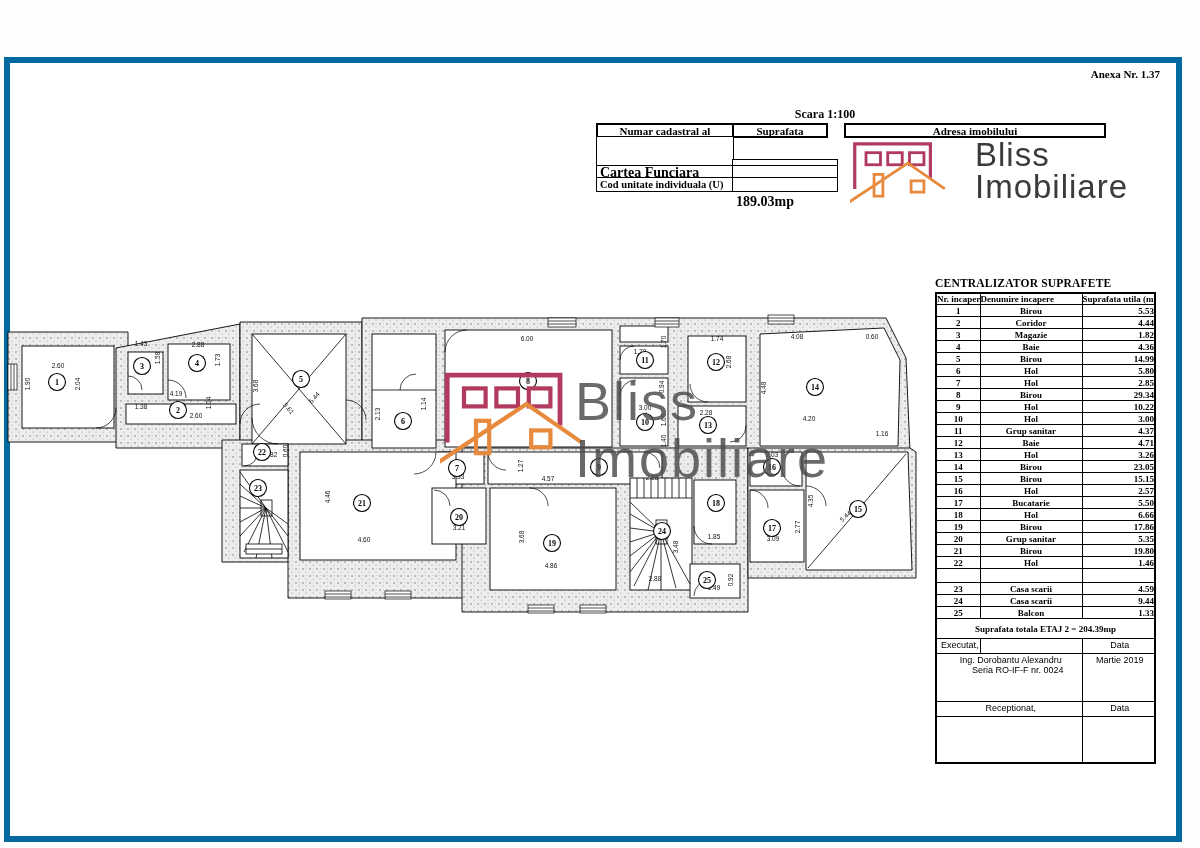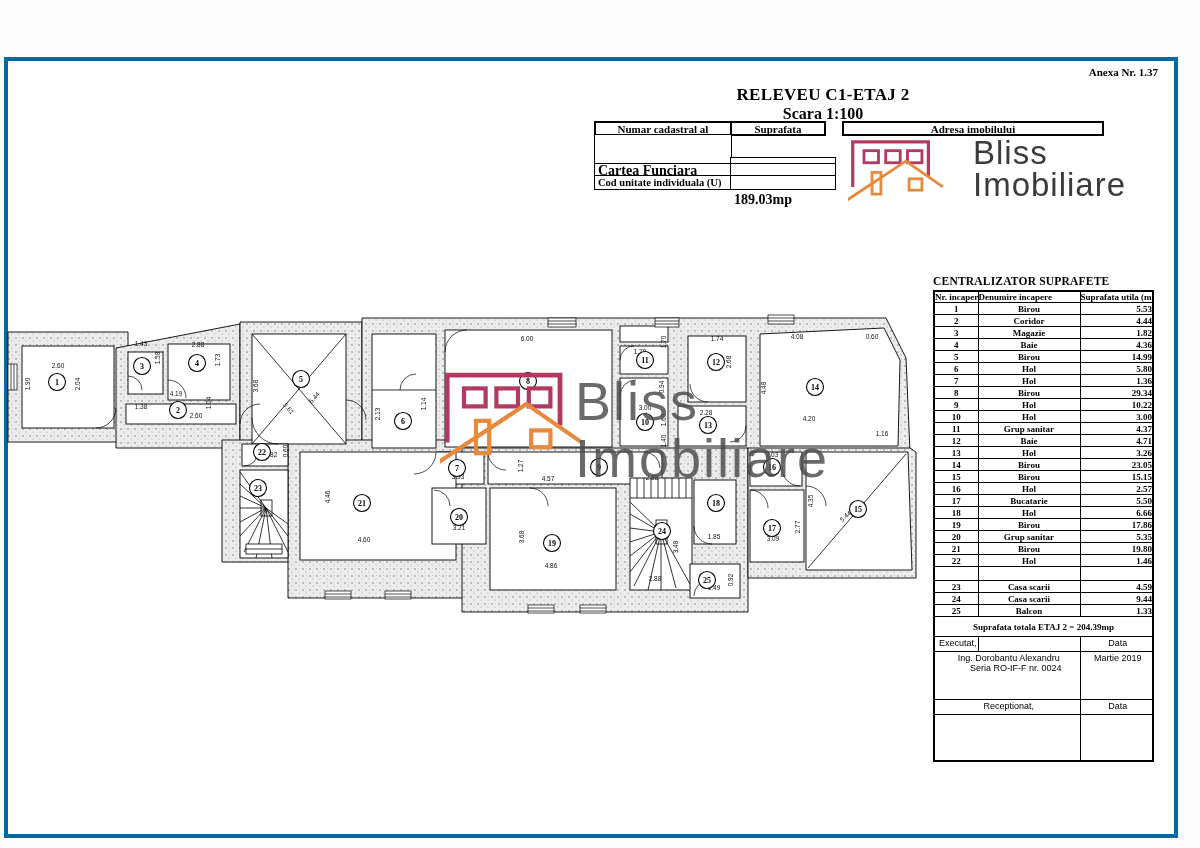--- a/index.html
+++ b/index.html
@@ -1,23 +1,23 @@
 <!DOCTYPE html>
 <html><head>
 <meta charset="utf-8">
 <style>
   html,body{margin:0;padding:0;width:1200px;height:848px;overflow:hidden;background:#fdfdfd;
             font-family:"Liberation Serif",serif;}
   #page{position:absolute;left:4px;top:57px;width:1166px;height:773px;background:#fff;
-        border:4px solid #0369a1;}
+        border:6px solid #0369a1;}
   .abs{position:absolute;}
   
   #anexa{left:980px;top:5px;width:170px;text-align:right;font-weight:bold;font-size:11px;}
   #ptitle{left:600px;top:24px;width:430px;text-align:center;font-weight:bold;font-size:17px;letter-spacing:.3px;}
-  #pscale{left:600px;top:44px;width:430px;text-align:center;font-weight:bold;font-size:16px;}
+  #pscale{left:600px;top:44px;width:430px;text-align:center;font-weight:bold;font-size:12px;}
   
   .htcell{position:absolute;border:2px solid #000;box-sizing:border-box;font-weight:bold;
           font-size:11px;text-align:center;line-height:13px;background:#fff;}
   .htcell.thin{border-width:1.5px;}
   .htleft{text-align:left;padding-left:3px;}
   
   #logoTopText{left:965px;top:76px;width:260px;font-family:"Liberation Sans",sans-serif;
                color:#3b3b3b;font-size:33px;line-height:32px;letter-spacing:1px;}
   
   #centralTitle{left:925px;top:214px;width:240px;font-weight:bold;font-size:11.5px;letter-spacing:.2px;}
@@ -63,21 +63,20 @@
       <path d="M-2,79 L72,30 L118,62" fill="none" stroke="#e78a3e" stroke-width="3.5"></path>
       <rect x="30" y="44" width="11" height="27" fill="none" stroke="#e78a3e" stroke-width="3.5"></rect>
       <rect x="76" y="52" width="16" height="14" fill="none" stroke="#e78a3e" stroke-width="3.5"></rect>
     </symbol>
   </defs>
 </svg>
 
 <div id="page">
 
   <div class="abs" id="anexa">Anexa Nr. 1.37</div>
-  <div class="abs" id="ptitle">RELEVEU C1-ETAJ 2</div>
   <div class="abs" id="pscale">Scara 1:100</div>
 
   <div class="htcell" style="left:586px;top:60px;width:138px;height:15px;">Numar cadastral al terenului</div>
   <div class="htcell" style="left:722px;top:60px;width:96px;height:15px;">Suprafata</div>
   <div class="htcell" style="left:834px;top:60px;width:262px;height:15px;">Adresa imobilului</div>
   <div class="htcell thin" style="left:586px;top:73px;width:138px;height:31px;"></div>
   <div class="htcell thin htleft" style="left:722px;top:73px;width:106px;height:31px;font-size:14px;line-height:28px;margin-top:23px;">Sutila =  189.03mp</div>
   <div class="htcell thin htleft" style="left:586px;top:102px;width:138px;height:14px;font-size:14px;">Cartea Funciara colectiva nr.</div>
   <div class="htcell thin" style="left:722px;top:102px;width:106px;height:14px;"></div>
   <div class="htcell thin htleft" style="left:586px;top:114px;width:138px;height:15px;font-size:10.5px;">Cod unitate individuala (U)</div>
@@ -142,21 +141,21 @@
 
   <tr>
     <td class="c-nr">6</td>
     <td class="c-den">Hol</td>
     <td class="c-sup">5.80</td>
   </tr>
 
   <tr>
     <td class="c-nr">7</td>
     <td class="c-den">Hol</td>
-    <td class="c-sup">1.36</td>
+    <td class="c-sup">2.85</td>
   </tr>
 
   <tr>
     <td class="c-nr">8</td>
     <td class="c-den">Birou</td>
     <td class="c-sup">29.34</td>
   </tr>
 
   <tr>
     <td class="c-nr">9</td>

